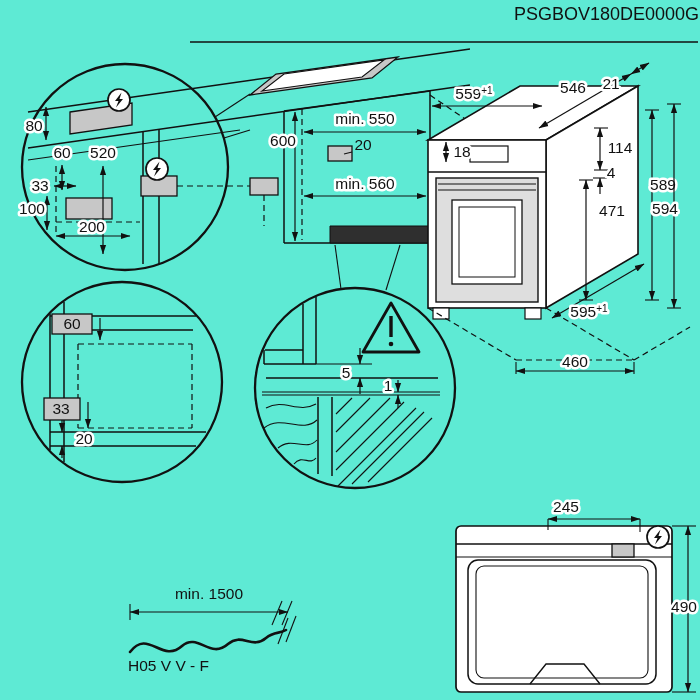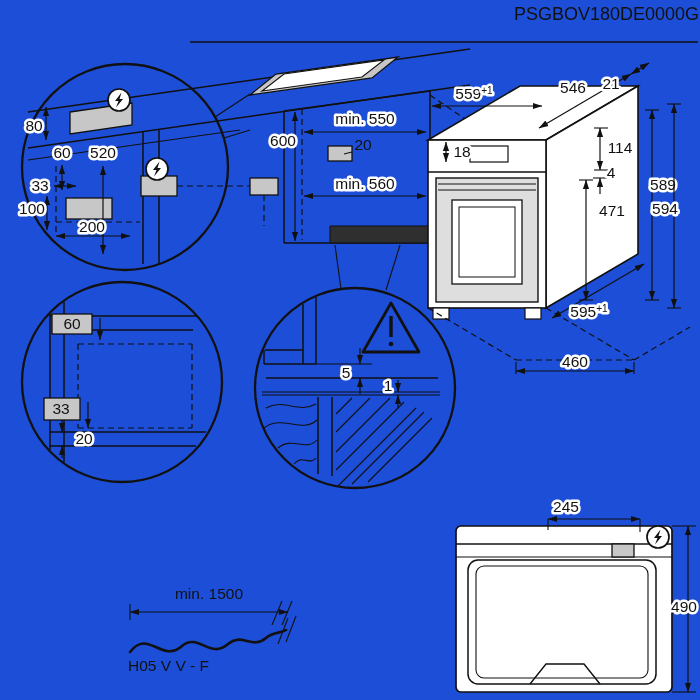--- a/index.html
+++ b/index.html
@@ -1,16 +1,16 @@
 <!DOCTYPE html>
 <html><head>
 <meta charset="utf-8">
 <style>
   html,body{margin:0;padding:0;background:#ffffff;}
-  .stage{position:relative;width:700px;height:700px;background:#1d4ed8;overflow:hidden;}
+  .stage{position:relative;width:700px;height:700px;background:#5eead4;overflow:hidden;}
   svg{display:block;}
   .t{font-family:"Liberation Sans","DejaVu Sans",sans-serif;font-size:15.5px;fill:#111;}
   .code{font-size:18px;}
   .halo{paint-order:stroke;stroke:#ffffff;stroke-width:5px;stroke-linejoin:round;}
   .ln{stroke:#111;stroke-width:1.5;fill:none;}
   .thin{stroke-width:1.1;}
   .dsh{stroke:#111;stroke-width:1.2;fill:none;stroke-dasharray:6 4;}
   .dim{stroke:#111;stroke-width:1.2;fill:none;}
   .circ{stroke:#111;stroke-width:2.3;fill:none;}
   .gray{fill:#c7c7c7;stroke:#111;stroke-width:1.3;}

